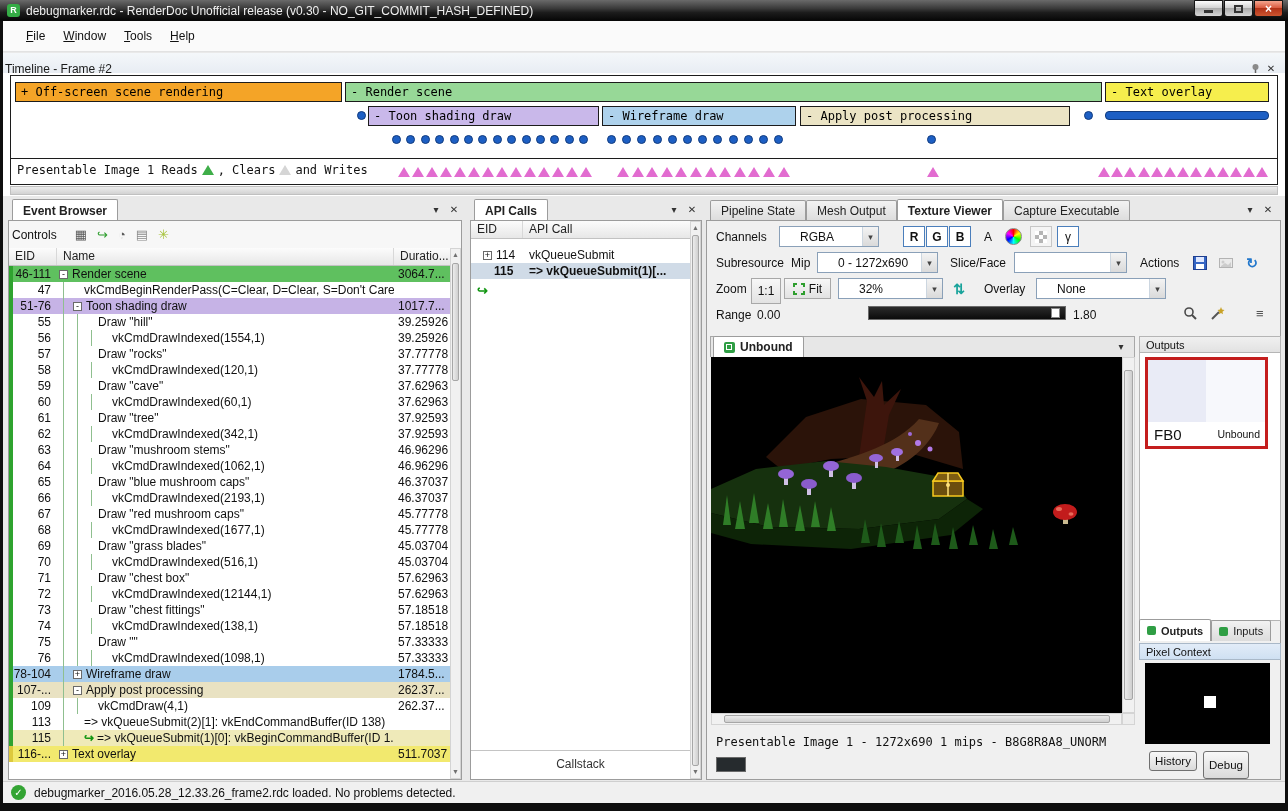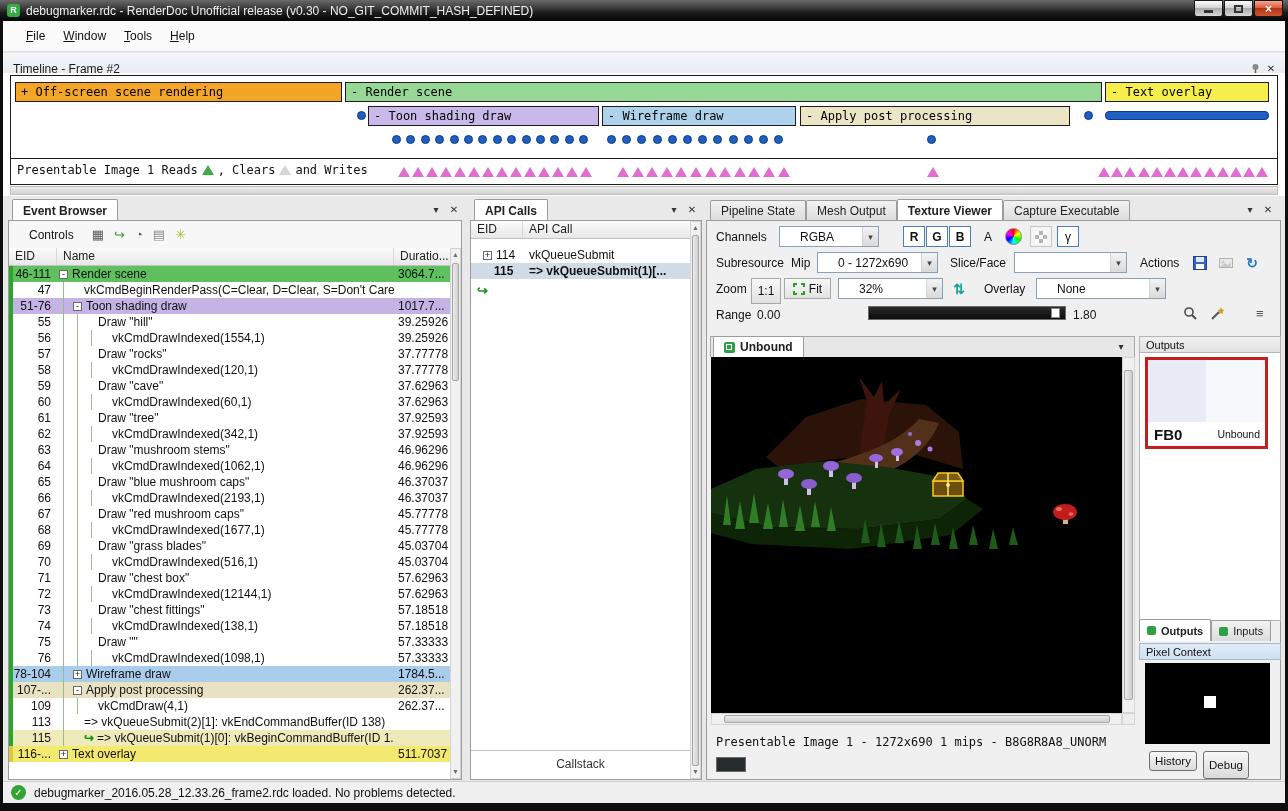--- a/index.html
+++ b/index.html
@@ -83,21 +83,21 @@
 
   <div class="abs" style="left:3px;top:21px;width:1282px;height:782px;background:#e9e9e9"></div>
 
   <div id="menubar" class="abs">
       <span class="menu-item"><u>F</u>ile</span>
       <span class="menu-item"><u>W</u>indow</span>
       <span class="menu-item"><u>T</u>ools</span>
       <span class="menu-item"><u>H</u>elp</span>
     </div>
 
-  <div class="abs pheader" style="left:3px;top:53px;width:1282px;height:32px;padding-left:10px">
+  <div class="abs pheader" style="left:3px;top:53px;width:1282px;height:32px;padding-left:2px">
     <span>Timeline - Frame #2</span>
     <div style="margin-left:auto;display:flex;margin-right:6px">
       <div class="capbtn">
           <svg width="11" height="11">
             <circle cx="5.5" cy="4" r="3" fill="#8a8a8a"></circle>
             <line x1="5.5" y1="6.5" x2="5.5" y2="11" stroke="#666" stroke-width="1.5"></line>
           </svg>
         </div>
       <div class="capbtn">✕</div>
     </div>
@@ -193,21 +193,21 @@
     </div>
   <div class="abs" style="left:10px;top:186px;width:1268px;height:9px;background:linear-gradient(#ededed,#d2d2d2);border:1px solid #c0c0c0"></div>
 
   <div class="abs" style="left:12px;top:199px;height:22px;display:flex;align-items:flex-end">
     <div class="tab active">Event Browser</div>
   </div>
   <div class="abs capbtn" style="left:428px;top:202px">▾</div>
   <div class="abs capbtn" style="left:446px;top:202px">✕</div>
   <div class="abs pbody" style="left:8px;top:220px;width:454px;height:560px"></div>
 
-  <div class="abs" style="left:9px;top:221px;width:452px;height:27px;background:#f7f7f7;display:flex;align-items:center;padding-left:20px">
+  <div class="abs" style="left:9px;top:221px;width:452px;height:27px;background:#f7f7f7;display:flex;align-items:center;padding-left:3px">
     <span>Controls</span>
     <div id="ebicons" style="display:flex;gap:10px;margin-left:18px">
         <span class="ebicon" style="color: rgb(90, 90, 90);">▦</span>
         <span class="ebicon" style="color: rgb(46, 158, 46);">↪</span>
         <span class="ebicon" style="color: rgb(90, 90, 90);">◔</span>
         <span class="ebicon" style="color: rgb(138, 138, 138);">▤</span>
         <span class="ebicon" style="color: rgb(166, 194, 58);">✳</span>
       </div>
   </div>
   <div class="abs colhdr" style="left:9px;top:248px;width:441px">
@@ -772,21 +772,21 @@
   <div class="abs mono" style="left:716px;top:735px;font-size:12px;white-space:nowrap">Presentable Image 1 - 1272x690 1 mips - B8G8R8A8_UNORM</div>
   <div class="abs" style="left:716px;top:757px;width:30px;height:15px;background:#262b2e;border:1px solid #6a6a6a"></div>
 
   <div class="abs" style="left:1139px;top:336px;width:142px;height:285px;background:#fff;border:1px solid #b5b5b5"></div>
   <div class="abs" style="left:1139px;top:336px;width:142px;height:17px;background:linear-gradient(#f0f0f0,#e2e2e2);border:1px solid #b5b5b5;display:flex;align-items:center;padding-left:6px;font-size:11px">
     <span>Outputs</span>
   </div>
   <div class="abs" style="left:1145px;top:357px;width:123px;height:92px;border:3px solid #c41e1e;background:#fff">
     <div style="position:absolute;left:0;top:0;width:58px;height:62px;background:#e9ebf6"></div>
     <div style="position:absolute;left:58px;top:0;width:59px;height:62px;background:#f7f8fc"></div>
-    <span style="position:absolute;left:6px;bottom:3px;font-weight:bold;font-size:15px">FB0</span>
+    <span style="position:absolute;left:6px;bottom:3px;font-weight:normal;font-size:15px">FB0</span>
     <span style="position:absolute;right:5px;bottom:6px;font-size:10.5px">Unbound</span>
   </div>
   <div class="abs" id="outtabs" style="left:1139px;top:621px;height:20px;display:flex;align-items:flex-end">
       <div class="tab active" style="font-size: 11px; padding: 0px 7px;">
         <span style="width: 9px; height: 9px; background: rgb(47, 158, 68); border-radius: 2px; display: inline-block;"></span>
         <span>Outputs</span>
       </div>
       <div class="tab" style="font-size: 11px; padding: 0px 7px;">
         <span style="width: 9px; height: 9px; background: rgb(47, 158, 68); border-radius: 2px; display: inline-block;"></span>
         <span>Inputs</span>

